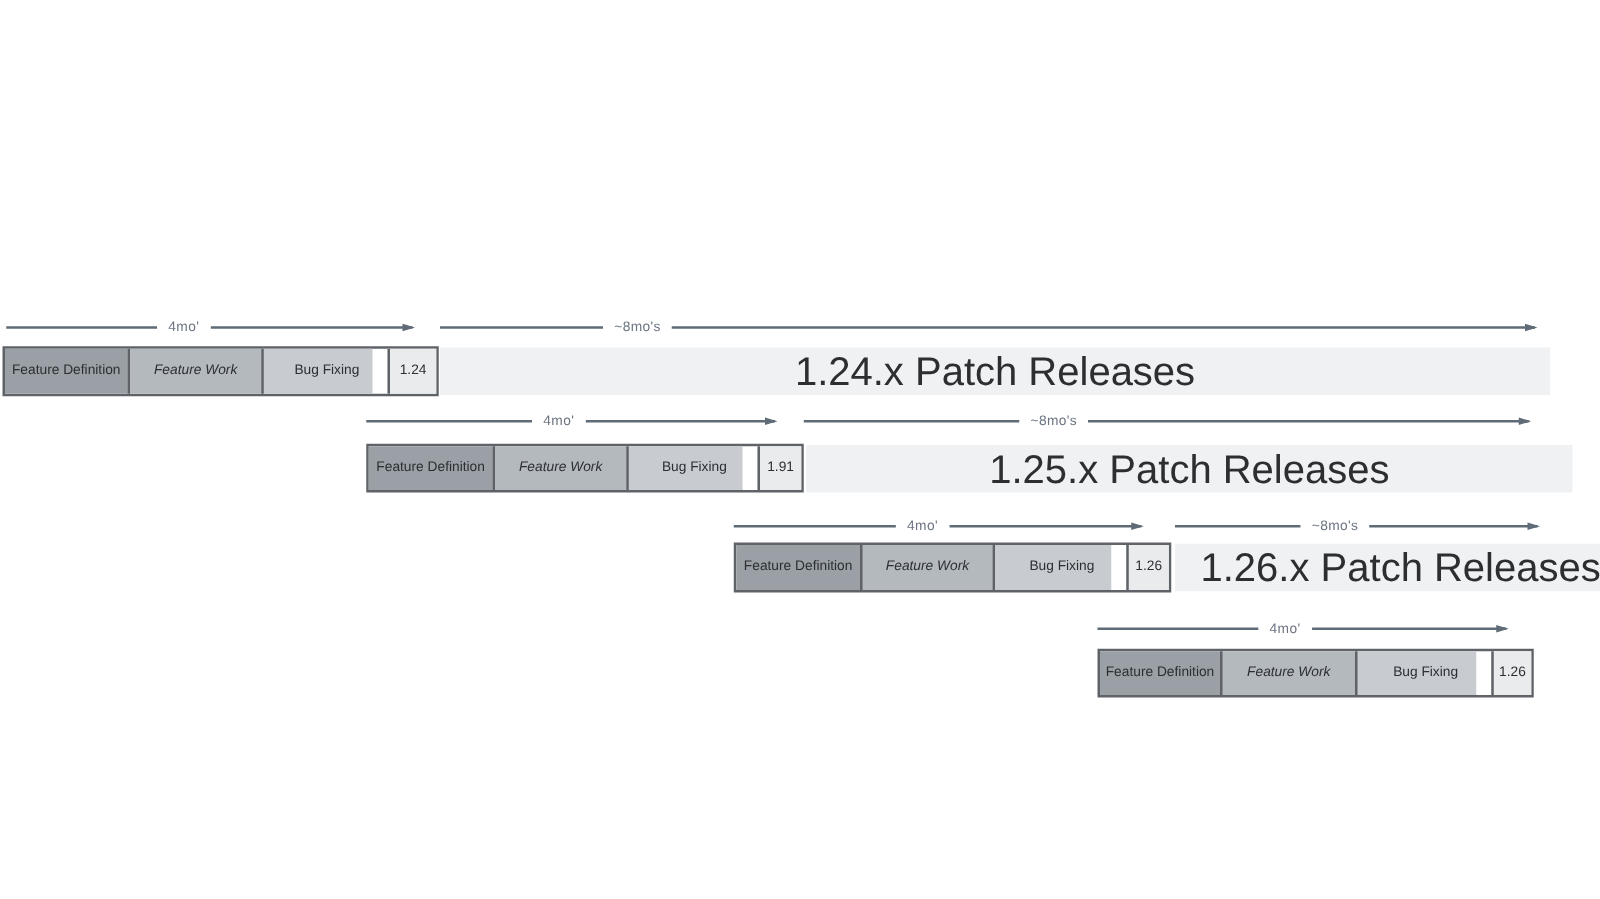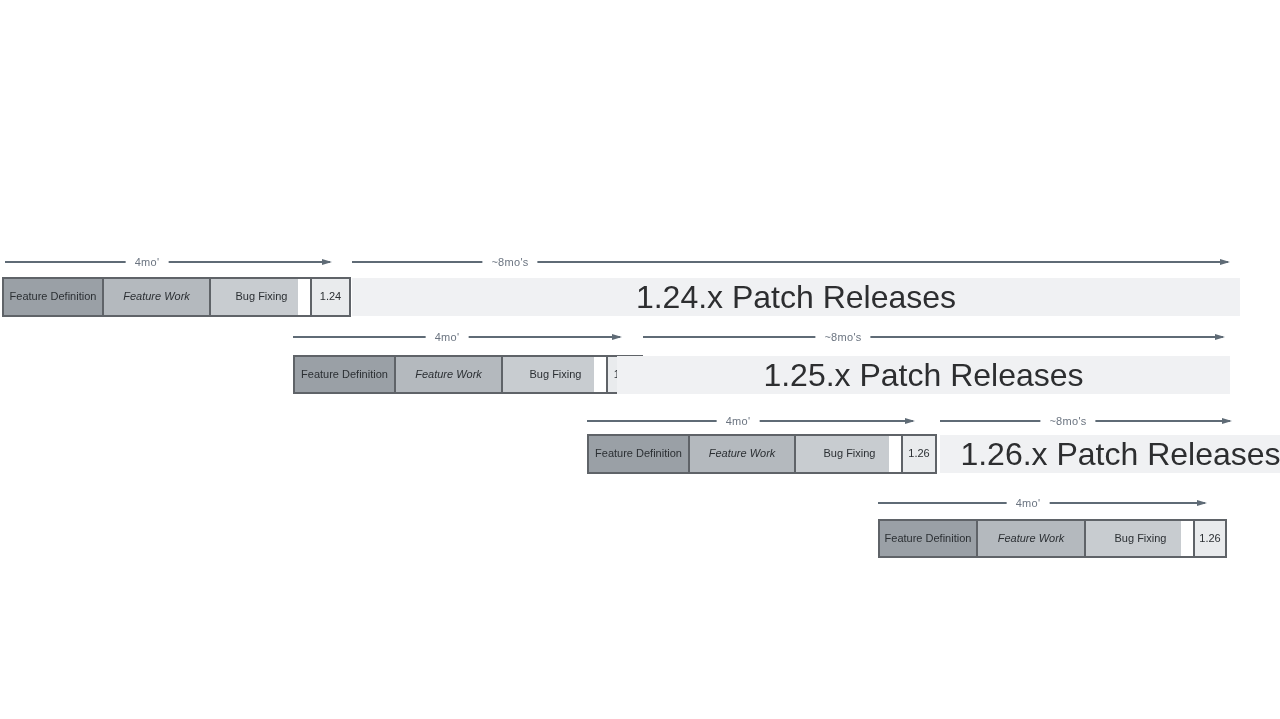--- a/index.html
+++ b/index.html
@@ -123,21 +123,21 @@
           <span>Feature Definition</span>
         </div>
       <div class="phase fw" style="width:107px;">
           <span>Feature Work</span>
         </div>
       <div class="phase bf" style="width:93px;">
           <span>Bug Fixing</span>
         </div>
       <div class="phase ver">1.91</div>
     </div>
-    <div class="patch-bar" style="left:617px; top:356px; width:613px; height:38px;">1.25.x Patch Releases</div>
+    <div class="patch-bar" style="left:645px; top:356px; width:613px; height:38px;">1.25.x Patch Releases</div>
   </div>
 
   <div>
     <div class="hline" style="left:587px; top:420px; width:326px;">
       <span class="arrowhead"></span>
       <span class="arrow-label" style="left:151px;">4mo'</span>
     </div>
     <div class="hline" style="left:940px; top:420px; width:290px;">
       <span class="arrowhead"></span>
       <span class="arrow-label" style="left:128px;">~8mo's</span>

